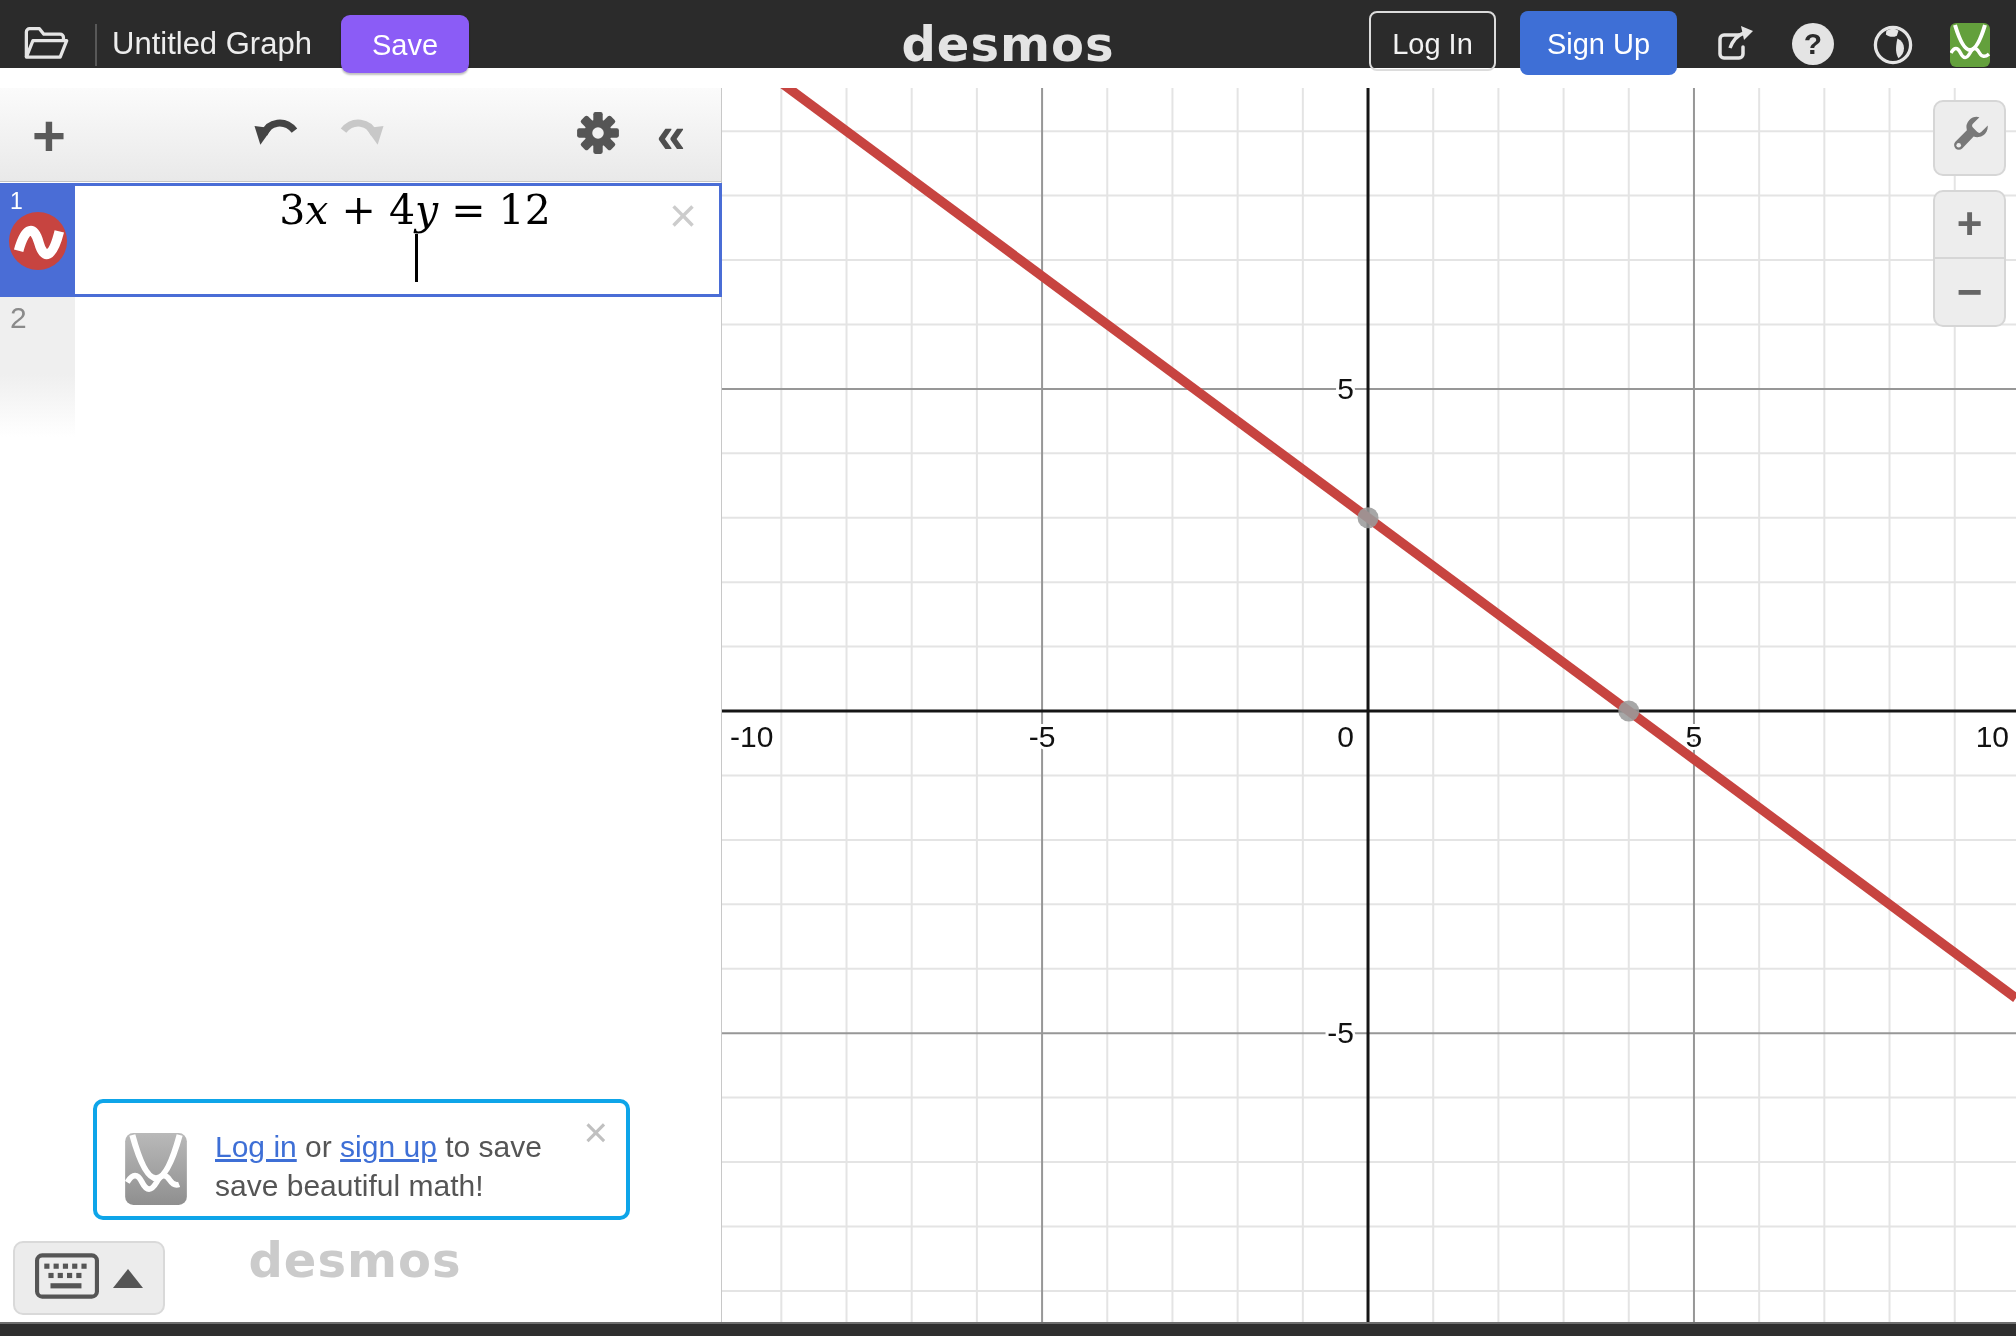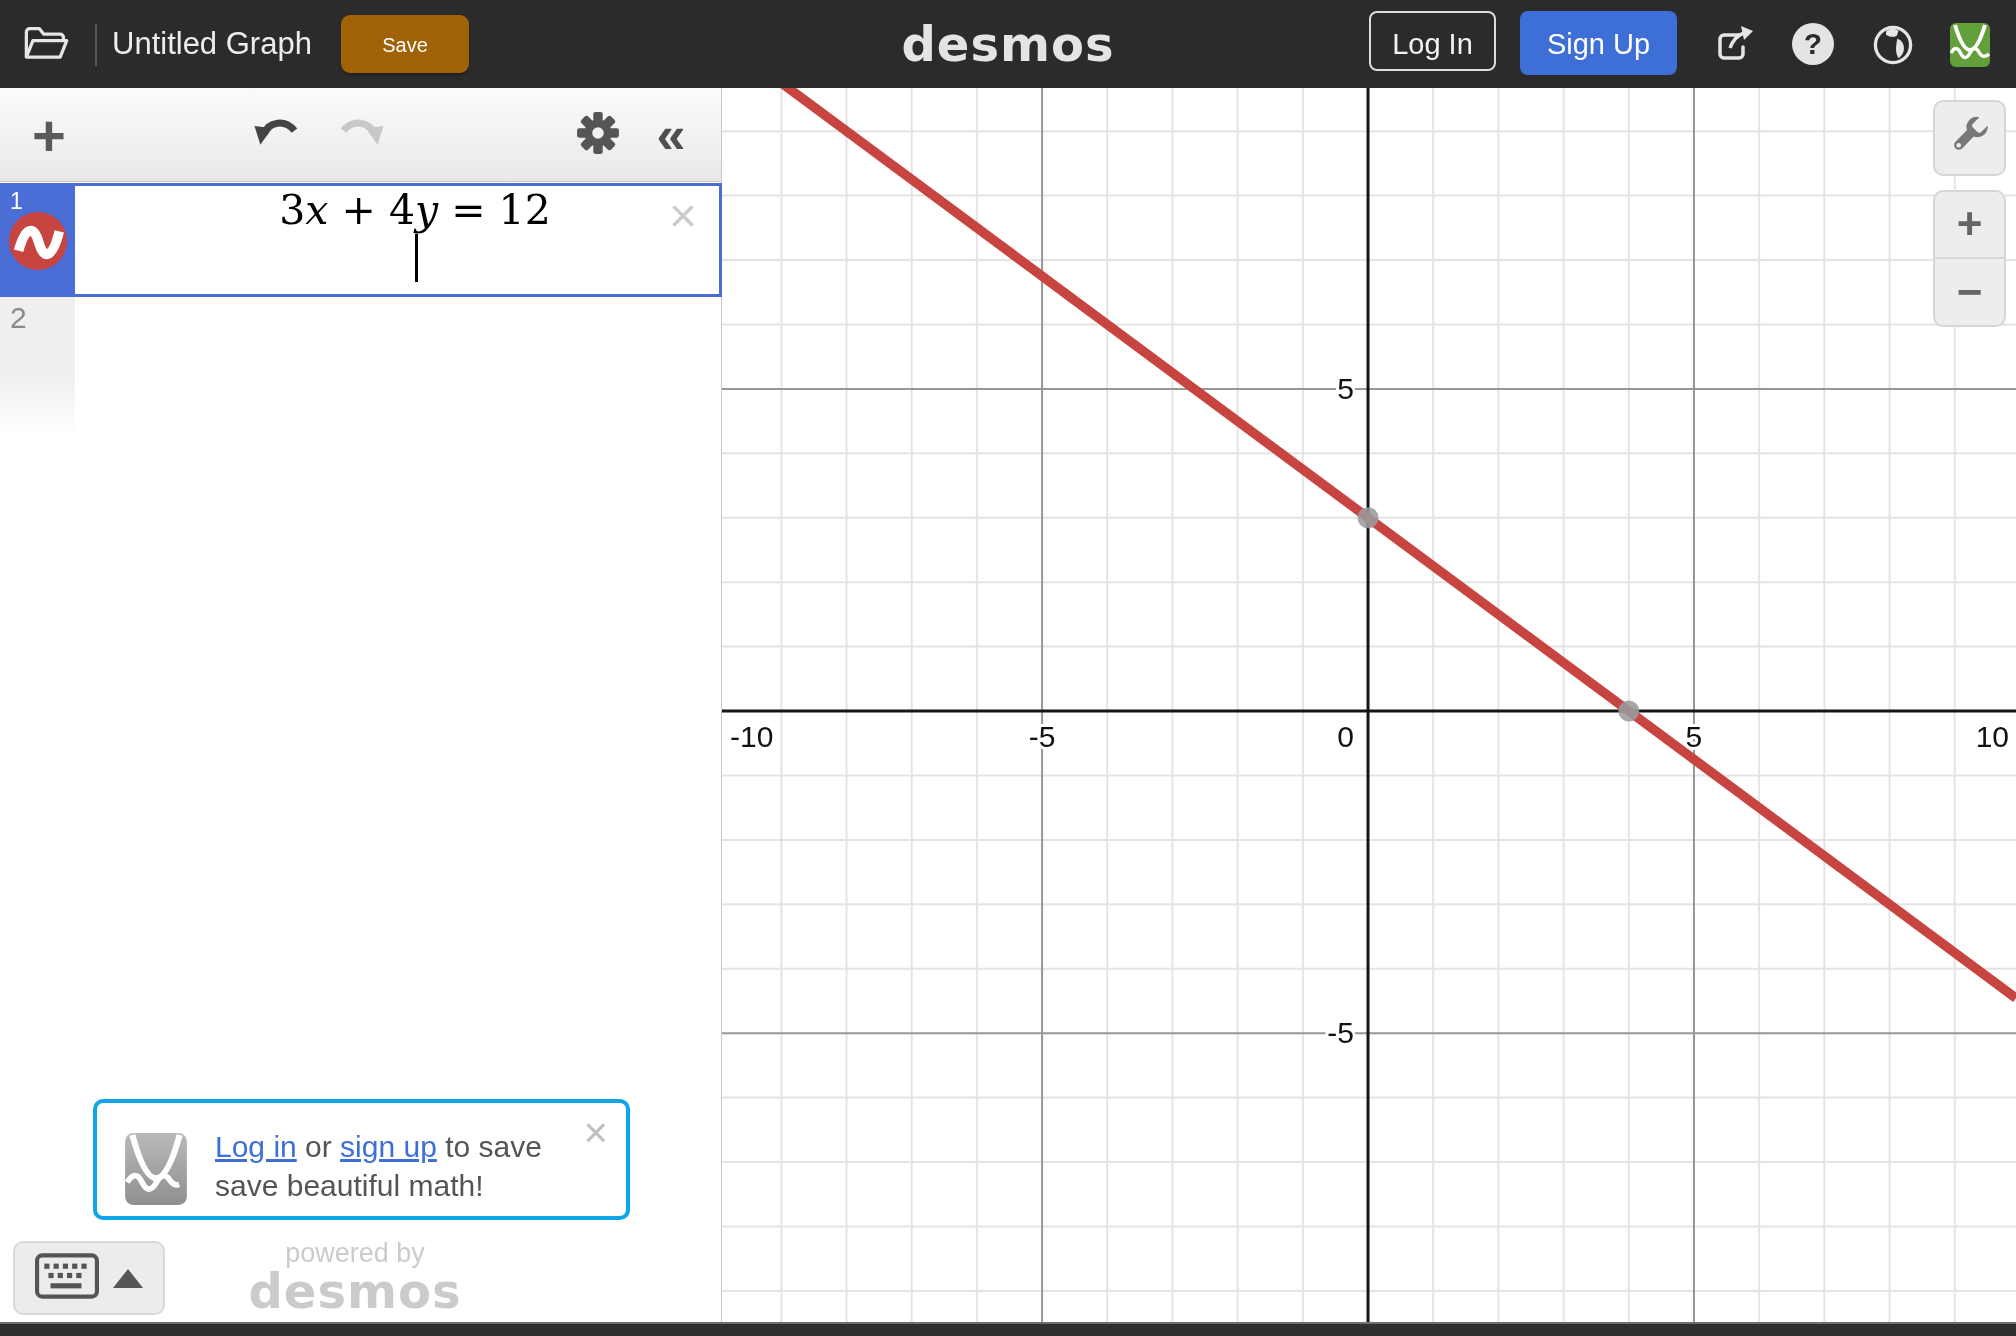--- a/index.html
+++ b/index.html
@@ -1,26 +1,26 @@
 <!DOCTYPE html>
 <html><head>
 <meta charset="utf-8">
 <style>
   html,body{margin:0;padding:0;background:#fff;}
   .app{position:relative;width:2016px;height:1336px;overflow:hidden;
        font-family:"Liberation Sans",sans-serif;-webkit-font-smoothing:antialiased;}
 
   
-  .topbar{position:absolute;left:0;top:0;width:2016px;height:88px;background:#2b2b2b;z-index:30;}
+  .topbar{position:absolute;left:0;top:0;width:2016px;height:68px;background:#2b2b2b;z-index:30;}
   .folder-btn{position:absolute;left:22px;top:22px;width:48px;height:44px;cursor:pointer;}
   .tb-divider{position:absolute;left:95px;top:24px;width:2px;height:42px;background:#585858;}
   .graph-title{position:absolute;left:112px;top:0;height:88px;line-height:88px;
                color:#ededed;font-size:31px;}
   .save-btn{position:absolute;left:341px;top:15px;width:128px;height:58px;border-radius:9px;
-            background:#a16207;color:#fff;font-size:20px;text-align:center;line-height:58px;
+            background:#8b5cf6;color:#fff;font-size:29px;text-align:center;line-height:58px;
             box-shadow:0 2px 2px rgba(0,0,0,.25);cursor:pointer;}
   .logo{position:absolute;left:0;top:0;width:2016px;height:88px;text-align:center;line-height:88px;
         color:#e4e4e4;font-size:48px;font-weight:bold;letter-spacing:1px;
         font-family:"DejaVu Sans",sans-serif;pointer-events:none;}
   .login-btn{position:absolute;left:1369px;top:11px;width:127px;height:60px;border:2px solid #dcdcdc;
              border-radius:8px;color:#f2f2f2;font-size:29px;text-align:center;line-height:60px;
              box-sizing:border-box;cursor:pointer;}
   .signup-btn{position:absolute;left:1520px;top:11px;width:157px;height:64px;background:#3e6fd6;
               border-radius:8px;color:#fff;font-size:29px;text-align:center;line-height:64px;cursor:pointer;}
   .tb-icon{position:absolute;top:22px;width:44px;height:46px;cursor:pointer;}
@@ -264,21 +264,20 @@
             <rect x="31" y="19" width="5" height="5"></rect>
               <rect x="40" y="19" width="5" height="5"></rect>
             <rect x="15" y="29" width="30" height="5"></rect>
           </g>
         </svg>
       </span>
       <span class="caret-up"></span>
     </div>
 
     <div class="powered">
-      <div class="p1">powered by</div>
       <div class="p2">desmos</div>
     </div>
   </aside>
 
   <main class="graph-area">
     <svg id="graph-svg" width="1294" height="1248">
         <line x1="59.32191435768262" y1="0" x2="59.32191435768262" y2="1248" stroke="#e4e4e4" stroke-width="2"></line>
         <line x1="124.51083123425691" y1="0" x2="124.51083123425691" y2="1248" stroke="#e4e4e4" stroke-width="2"></line>
         <line x1="189.69974811083122" y1="0" x2="189.69974811083122" y2="1248" stroke="#e4e4e4" stroke-width="2"></line>
         <line x1="254.88866498740552" y1="0" x2="254.88866498740552" y2="1248" stroke="#e4e4e4" stroke-width="2"></line>

